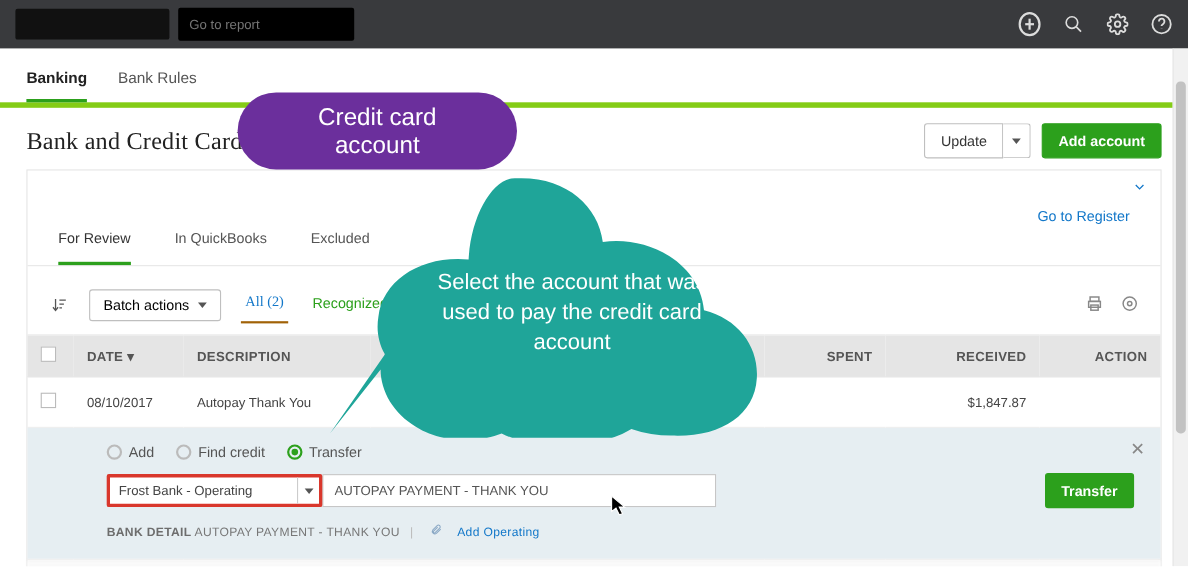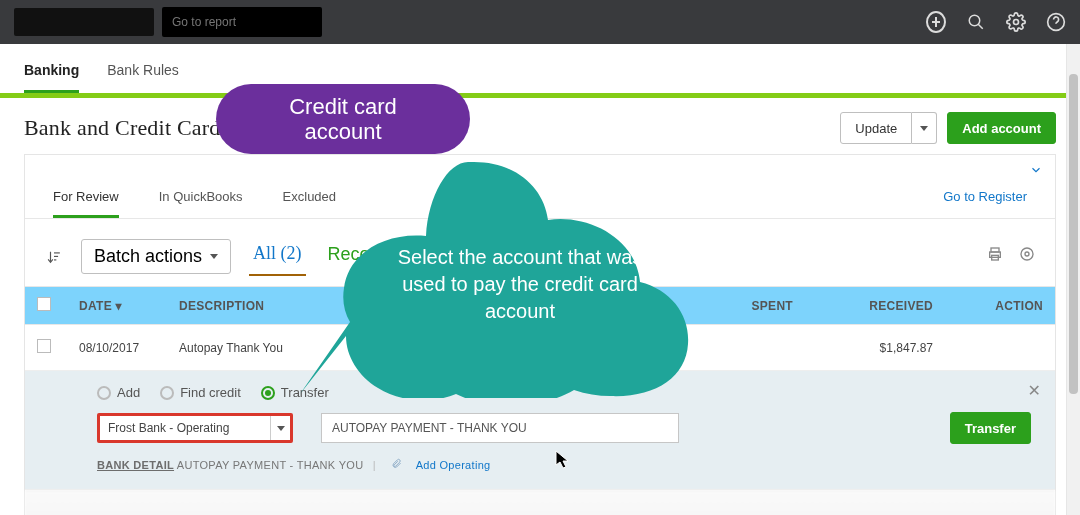--- a/index.html
+++ b/index.html
@@ -35,59 +35,59 @@
   .btn-outline { background: #fff; border: 1px solid #bfbfbf; color: #333; }
   .btn-outline.left { border-radius: 3px 0 0 3px; text-align: right; }
   .btn-outline.caret { border-radius: 0 3px 3px 0; border-left: none; padding: 0 8px; }
   .btn-green { background: #2ca01c; color: #fff; border: 1px solid #2ca01c; font-weight: 600; }
   .caret-down { width:0; height:0; border-left:4px solid transparent; border-right:4px solid transparent; border-top:5px solid #555; }
 
   .card { margin: 0 24px; border: 1px solid #e5e5e5; background: #fff; position: relative; }
   .card-collapse { position:absolute; right:12px; top:8px; color:#1277c9; cursor:pointer; }
 
   .sub-tabs { display: flex; gap: 40px; padding: 34px 28px 0 28px; border-bottom: 1px solid #e7e7e7; font-size: 13px; color: #555; }
-  .sub-tab { cursor: pointer; }
+  .sub-tab { padding-bottom: 14px; cursor: pointer; margin-top: 20px; }
   .sub-tab.active { color: #333; border-bottom: 3px solid #2ca01c; }
   .go-register { margin-left: auto; color: #1277c9; font-size: 13px; padding-bottom: 14px; cursor: pointer; }
 
   
-  .filter-row { display: flex; align-items: center; gap: 18px; padding: 18px 20px 10px 20px; font-size: 18px; position: relative; }
+  .filter-row { display: flex; align-items: center; gap: 18px; padding: 18px 20px 10px 20px; font-size: 13px; position: relative; }
   .sort-icon { width: 18px; display:flex; justify-content:center; color:#555; cursor:pointer; }
   .batch-btn { border: 1px solid #bfbfbf; background: #fff; padding: 6px 12px; border-radius: 3px; display: flex; align-items: center; gap: 8px; cursor: pointer; }
   .pill-tab { padding: 6px 4px 10px 4px; color: #555; cursor: pointer; }
   .pill-tab.blue { color: #1277c9; }
   .pill-tab.active { border-bottom: 2px solid #a16207; font-family: Liberation Serif, serif; }
   .pill-tab.green { color: #2ca01c; }
   .row-actions-right { margin-left: auto; display: flex; gap: 16px; color: #888; }
 
   
   table.txn { width: 100%; border-collapse: collapse; font-size: 12px; color: #444; }
-  table.txn th { text-align: left; font-weight: 600; color: #555; padding: 10px 12px; border-top: 1px solid #e7e7e7; border-bottom: 1px solid #e7e7e7; background: #7dd3fc; letter-spacing: .3px; }
+  table.txn th { text-align: left; font-weight: 600; color: #555; padding: 10px 12px; border-top: 1px solid #e7e7e7; border-bottom: 1px solid #e7e7e7; background: #e5e5e5; letter-spacing: .3px; }
   table.txn th.right, table.txn td.right { text-align: right; }
   table.txn td { padding: 14px 12px; border-bottom: 1px solid #eee; }
   .chk { width: 14px; height: 14px; border: 1px solid #bbb; background:#fff; display:inline-block; }
 
   
   .expanded { background: #e6eef2; padding: 14px 24px 18px 24px; position: relative; }
   .expanded .close-x { position:absolute; right:14px; top:10px; color:#888; cursor:pointer; font-size:16px; }
   .radio-row { display: flex; gap: 20px; align-items: center; font-size: 13px; color: #555; margin-bottom: 12px; margin-left: 48px; }
   .radio-item { display: flex; align-items: center; gap: 6px; cursor: pointer; }
   .radio-circle { width: 14px; height: 14px; border-radius: 50%; border: 2px solid #bbb; display:inline-block; position:relative; }
   .radio-circle.selected { border-color: #2ca01c; }
   .radio-circle.selected::after { content:""; position:absolute; inset:2px; background:#2ca01c; border-radius:50%; }
 
-  .form-row { display: flex; align-items: center; gap: 28px; margin-left: 48px; }
+  .form-row { display: flex; align-items: center; gap: 0; margin-left: 48px; }
   .select-wrap { position: relative; width: 196px; height: 30px; border: 3px solid #d9372c; border-radius: 2px; background:#fff; }
   .select-wrap select { width: 100%; height: 100%; border: none; padding: 0 22px 0 8px; font-size: 12px; color: #444; background: transparent; appearance: none; outline: none; }
   .select-caret { position:absolute; right:0; top:0; bottom:0; width:20px; border-left:1px solid #ccc; display:flex; align-items:center; justify-content:center; }
   .memo-input { flex: 0 0 358px; height: 30px; border: 1px solid #c6c6c6; background: #fff; padding: 0 10px; font-size: 12px; color: #555; }
   .transfer-btn { margin-left: auto; }
 
   .bank-detail { margin: 14px 0 0 48px; font-size: 11px; color: #777; letter-spacing: .3px; }
-  .bank-detail .lbl { font-weight: 700; color: #6d6d6d; text-decoration: underline; }
+  .bank-detail .lbl { font-weight: 700; color: #6d6d6d; }
   .add-attach { color: #1277c9; margin-left: 6px; cursor: pointer; }
   .clip { color:#8aa8c5; margin: 0 4px 0 8px; }
 
   .blurred-row { height: 44px; background: linear-gradient(#fafafa, #f5f5f5); filter: blur(1px); border-top:1px solid #eee; }
 
   
   .callout-purple { position: absolute; left: 216px; top: 84px; width: 254px; height: 70px; background: #6b2f9c; border-radius: 36px; color: #fff; display: flex; align-items: center; justify-content: center; font-size: 22px; text-align: center; line-height: 1.15; z-index: 20; }
   .callout-teal-wrap { position: absolute; left: 294px; top: 134px; width: 420px; height: 264px; z-index: 18; pointer-events: none; }
   .callout-teal-wrap svg { width:100%; height:100%; display:block; }
   .teal-text { position: absolute; left: 380px; top: 244px; width: 280px; color: #fff; font-size: 20px; text-align: center; line-height: 1.35; z-index: 19; pointer-events: none; }

